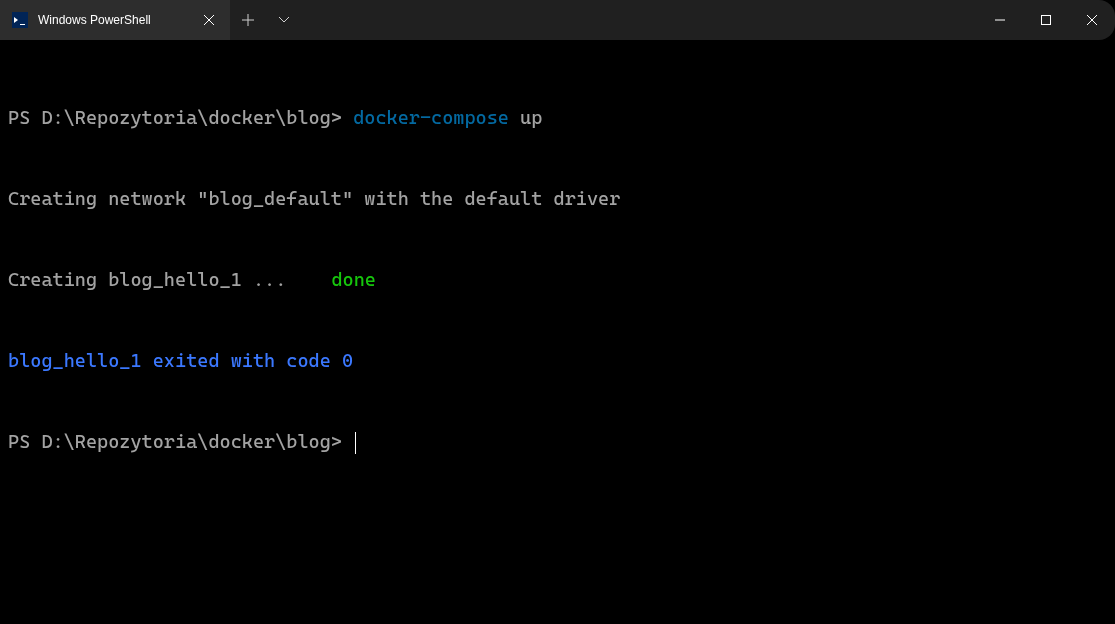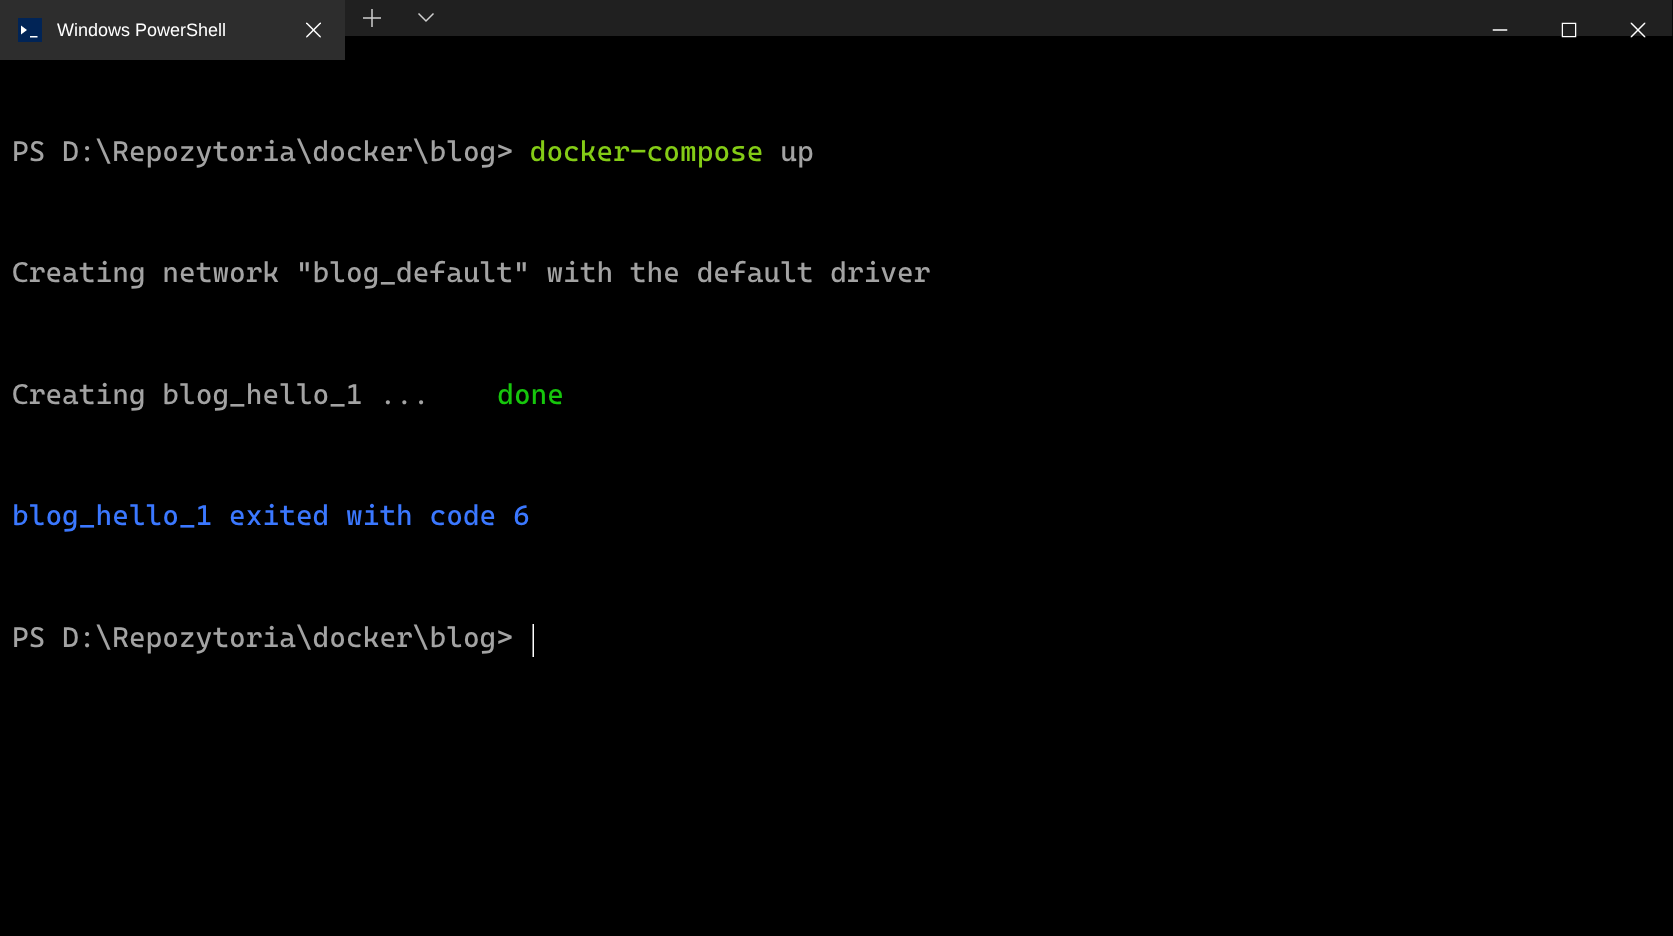--- a/index.html
+++ b/index.html
@@ -8,27 +8,28 @@
       box-sizing: border-box;
     }
     body {
       width: 1115px;
       height: 624px;
       background: #000000;
       font-family: 'Consolas', 'Cascadia Code', monospace;
       overflow: hidden;
     }
     .titlebar {
-      height: 24px;
+      height: 40px;
       background: #202020;
       display: flex;
       align-items: stretch;
       color: #cfcfcf;
       font-family: 'Segoe UI', sans-serif;
       font-size: 12px;
+      border-radius: 16px;
     }
     .tab {
       height: 40px;
       background: #2d2d2d;
       display: flex;
       align-items: center;
       padding: 0 10px 0 12px;
       min-width: 230px;
       position: relative;
     }
@@ -117,21 +118,21 @@
       font-family: 'Cascadia Mono', 'Consolas', monospace;
       font-size: 19px;
       line-height: 27px;
       color: #cccccc;
       white-space: pre;
     }
     .line {
       display: block;
     }
     .fg-white { color: #a3a3a3; }
-    .fg-yellow { color: #84cc16; }
+    .fg-yellow { color: #0369a1; }
     .fg-green { color: #16c60c; margin-left: 34px; }
     .fg-blue { color: #3b78ff; }
     .cursor {
       display: inline-block;
       width: 1px;
       height: 22px;
       background: #ffffff;
       vertical-align: text-bottom;
       margin-left: 2px;
       position: relative;
@@ -183,15 +184,15 @@
         <line x1="10" y1="0" x2="0" y2="10" stroke="#ffffff" stroke-width="1"></line>
       </svg>
     </div>
   </div>
 </div>
 
 <div class="terminal-area">
   <div class="line"><span class="fg-white">PS D:\Repozytoria\docker\blog&gt; </span><span class="fg-yellow">docker-compose</span><span class="fg-white"> up</span></div>
   <div class="line"><span class="fg-white">Creating network "blog_default" with the default driver</span></div>
   <div class="line"><span class="fg-white">Creating blog_hello_1 ... </span><span class="fg-green">done</span></div>
-  <div class="line"><span class="fg-blue">blog_hello_1 exited with code 6</span></div>
+  <div class="line"><span class="fg-blue">blog_hello_1 exited with code 0</span></div>
   <div class="line"><span class="fg-white">PS D:\Repozytoria\docker\blog&gt; </span><span class="cursor"></span></div>
 </div>
 
 </body></html>

